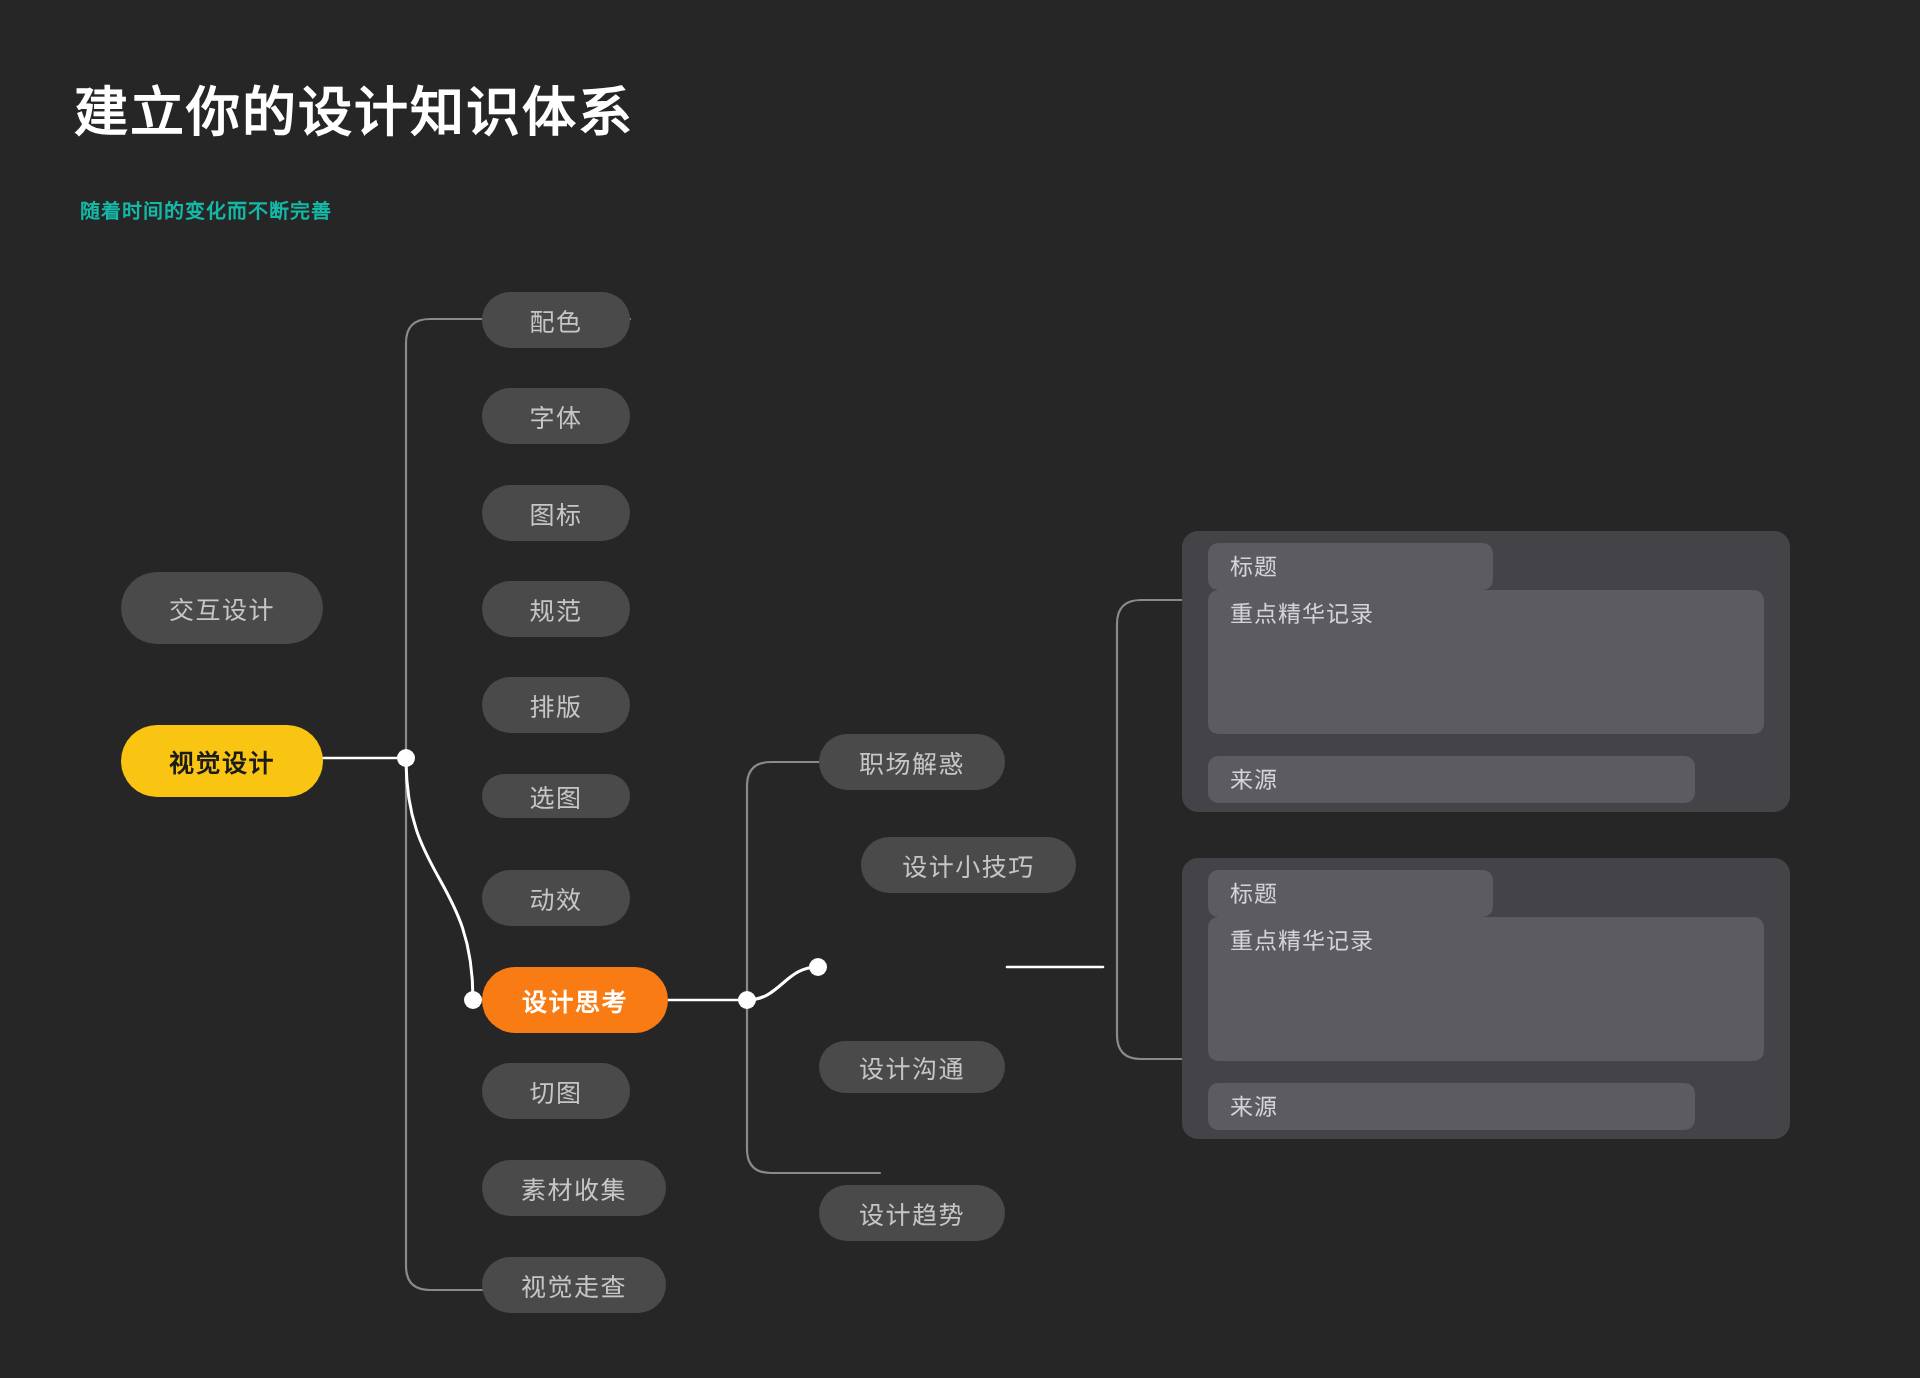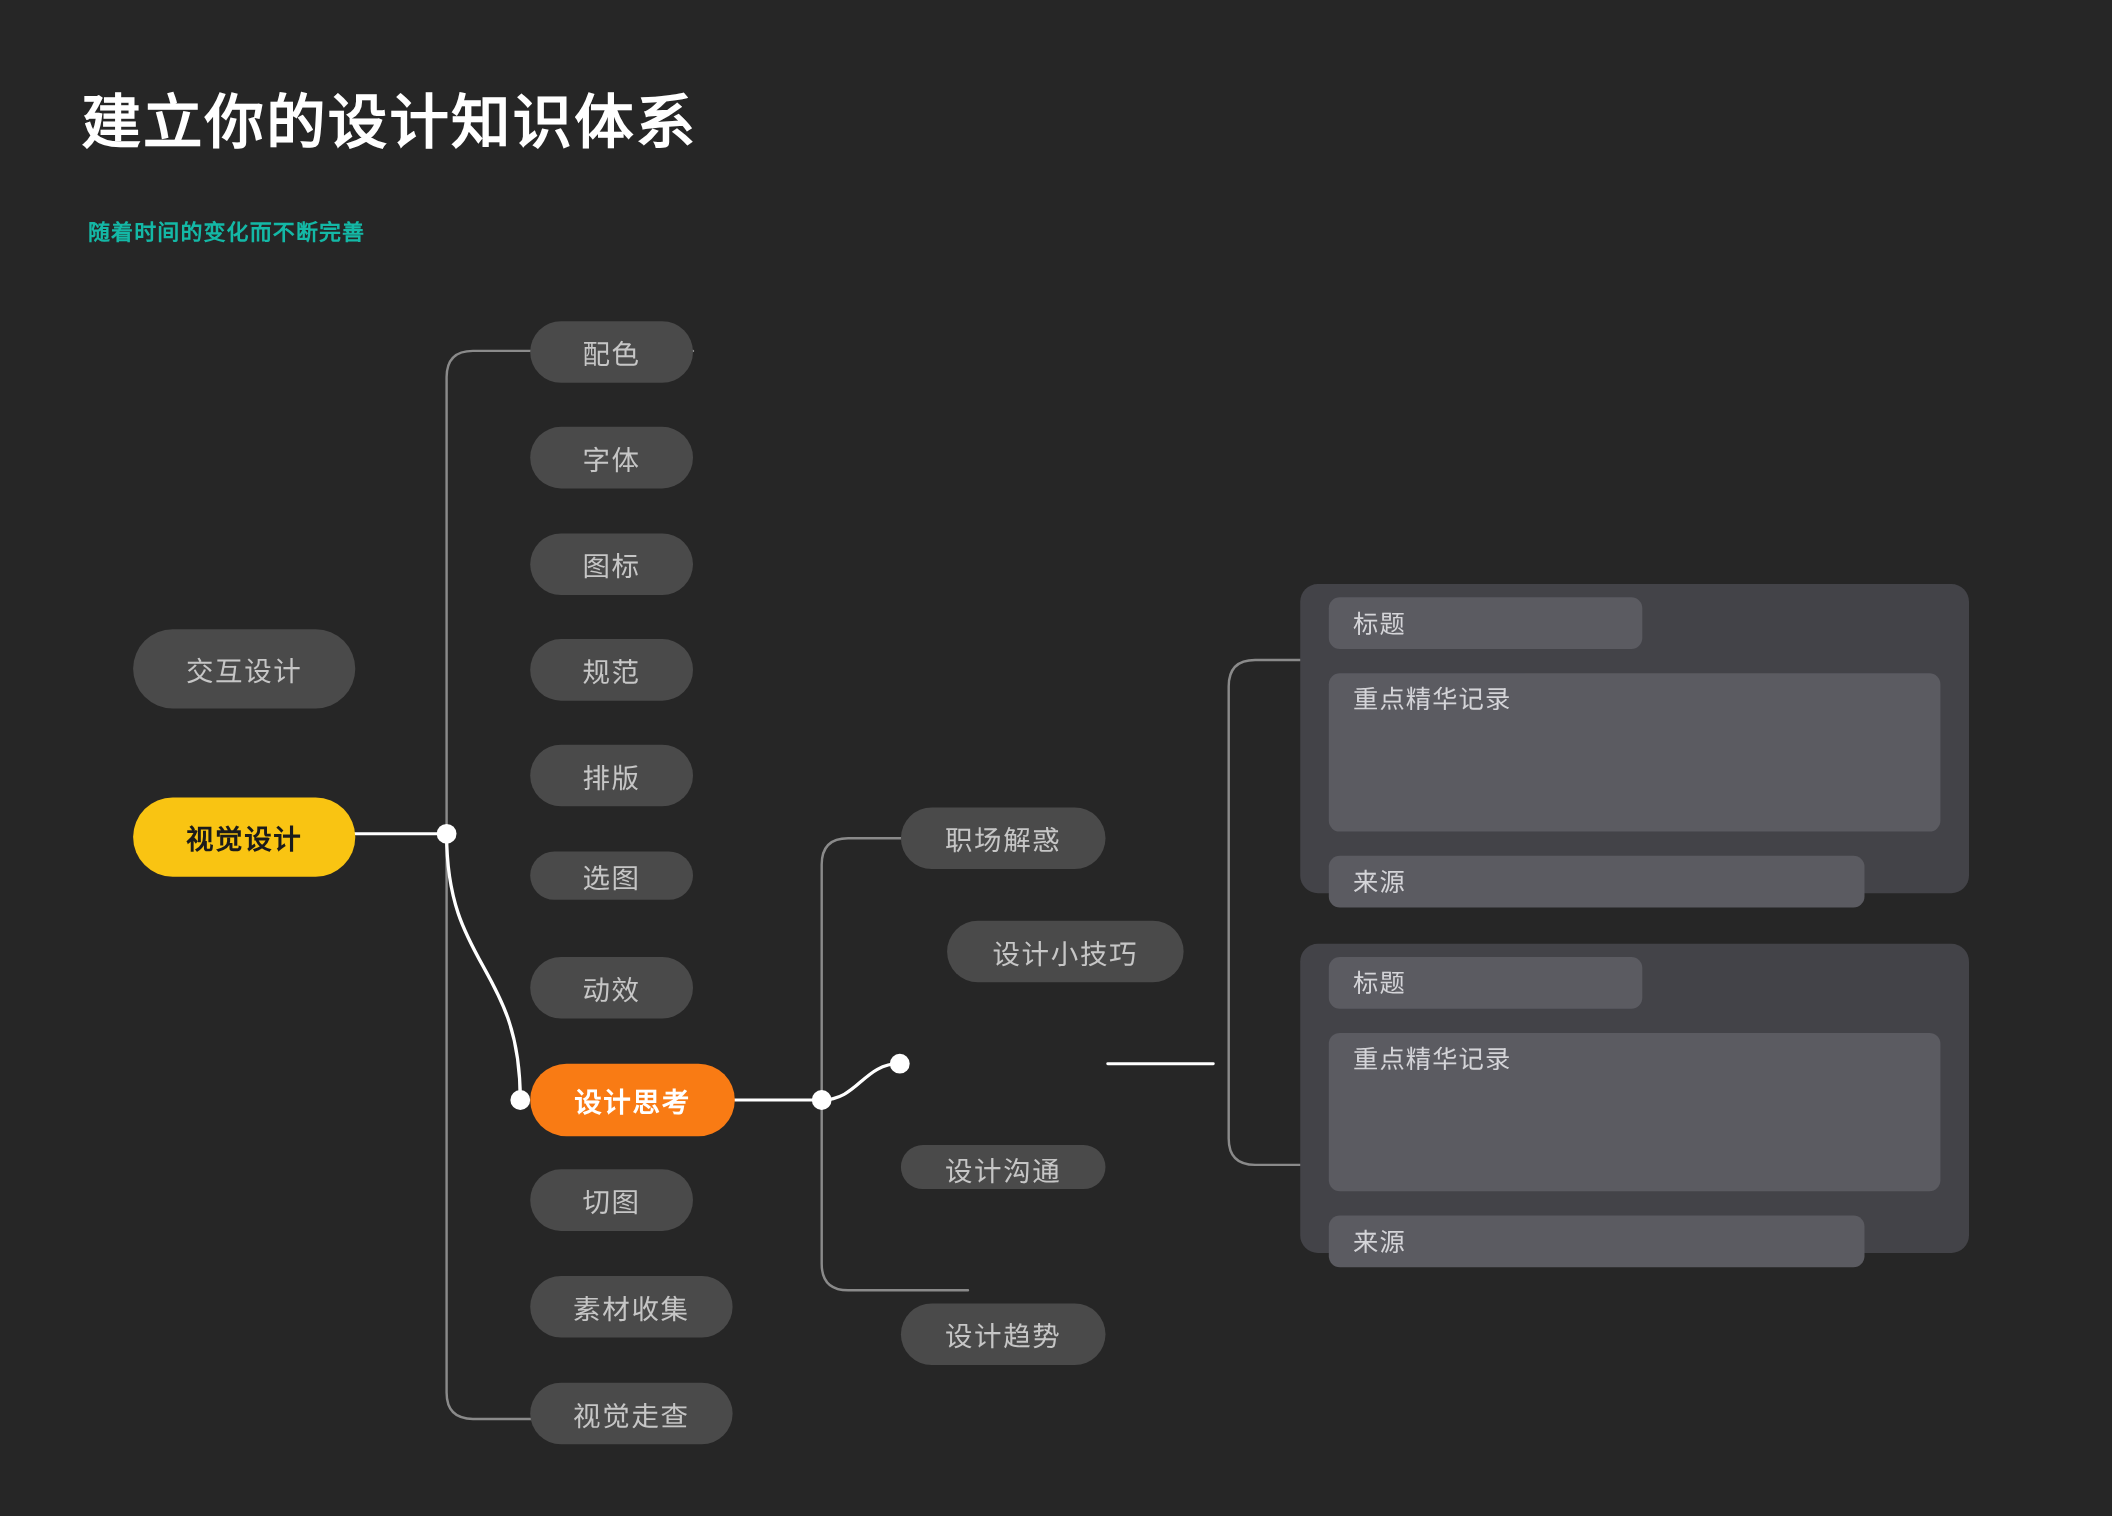--- a/index.html
+++ b/index.html
@@ -103,21 +103,21 @@
     background: #5b5b61;
     border-radius: 10px;
     color: #d4d4d8;
     font-size: 23px;
     letter-spacing: 1px;
     padding: 14px 22px;
     white-space: nowrap;
     overflow: hidden;
   }
   .field.title-field   { width: 285px; height: 47px; line-height: 20px; }
-  .field.notes-field   { width: 100%;  height: 144px; margin-top: 22px; line-height: 20px; }
+  .field.notes-field   { width: 100%;  height: 144px; line-height: 20px; }
   .field.source-field  { width: 487px; height: 47px;  margin-top: 22px; line-height: 20px; }
 </style>
 </head>
 <body>
 
 <div id="canvas">
 
   <div class="page-title">建立你的设计知识体系</div>
   <div class="page-subtitle">随着时间的变化而不断完善</div>
 
@@ -202,21 +202,21 @@
 
   <div class="node plain" style="left:819px; top:734px; width:186px; height:56px;">
     <span>职场解惑</span>
   </div>
 
   <div class="node plain" style="left:861px; top:837px; width:215px; height:56px;">
     <span>设计小技巧</span>
   </div>
 
 
-  <div class="node plain" style="left:819px; top:1041px; width:186px; height:40px;align-items:flex-end;">
+  <div class="node plain" style="left:819px; top:1041px; width:186px; height:52px;">
     <span>设计沟通</span>
   </div>
 
   <div class="node plain" style="left:819px; top:1145px; width:186px; height:56px;margin-top:40px;">
     <span>设计趋势</span>
   </div>
 
   <div class="detail-card" style="left:1182px; top:531px; width:608px; height:281px;">
     <div class="field title-field">标题</div>
     <div class="field notes-field">重点精华记录</div>

